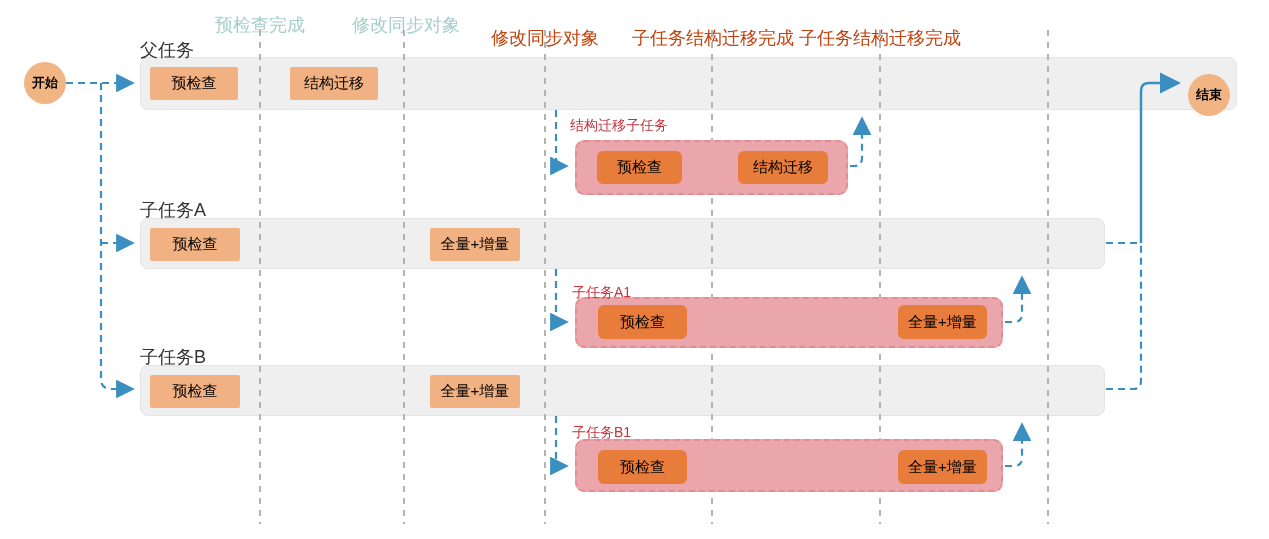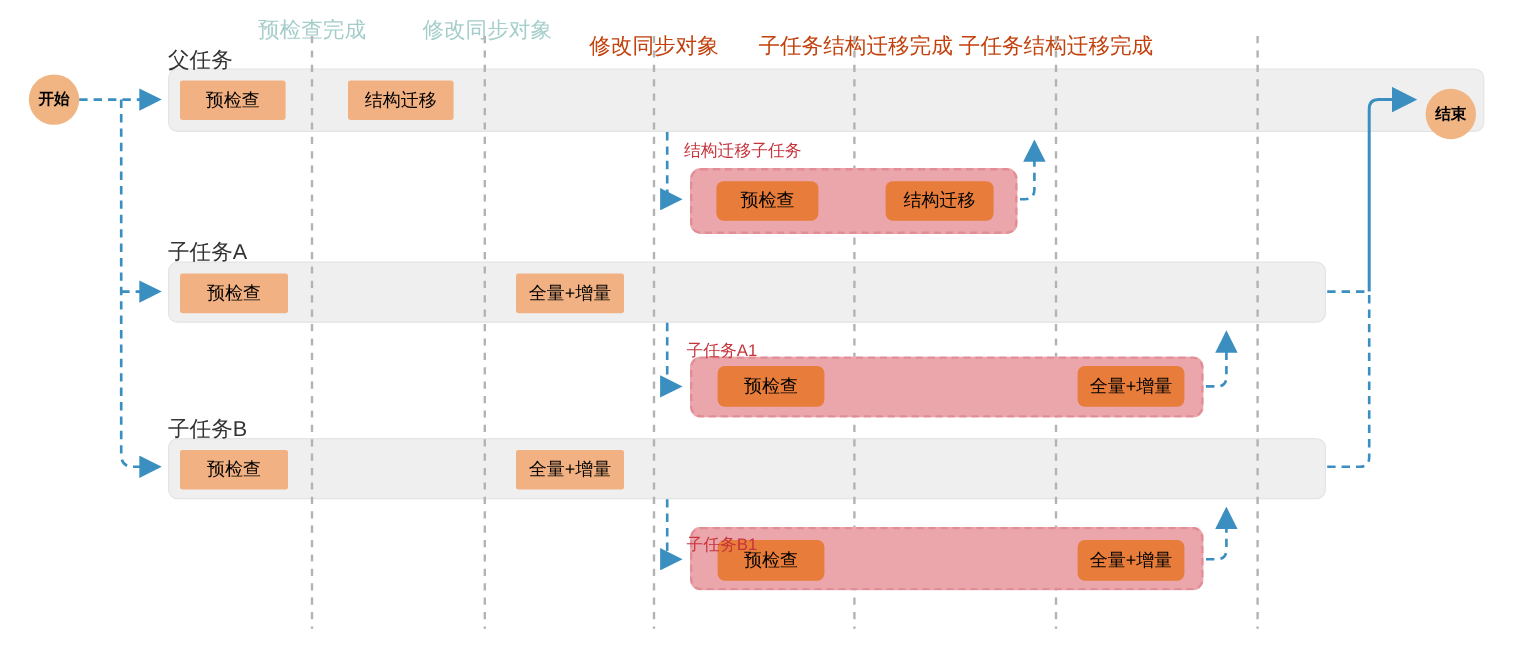--- a/index.html
+++ b/index.html
@@ -130,21 +130,21 @@
   <div class="subtask-label" style="left:570px; top:117px">结构迁移子任务</div>
   <div class="subtask" style="left:575px; top:140px; width:273px; height:55px"></div>
   <div class="block dark" style="left:597px; top:151px; width:85px; height:33px">预检查</div>
   <div class="block dark" style="left:738px; top:151px; width:90px; height:33px">结构迁移</div>
 
   <div class="subtask-label" style="left:572px; top:284px">子任务A1</div>
   <div class="subtask" style="left:575px; top:297px; width:428px; height:51px"></div>
   <div class="block dark" style="left:598px; top:305px; width:89px; height:34px">预检查</div>
   <div class="block dark" style="left:898px; top:305px; width:89px; height:34px">全量+增量</div>
 
-  <div class="subtask-label" style="left:572px; top:445px">子任务B1</div>
+  <div class="subtask-label" style="left:572px; top:424px">子任务B1</div>
   <div class="subtask" style="left:575px; top:439px; width:428px; height:53px"></div>
   <div class="block dark" style="left:598px; top:450px; width:89px; height:34px">预检查</div>
   <div class="block dark" style="left:898px; top:450px; width:89px; height:34px">全量+增量</div>
 
   <div class="node" style="left:24px; top:62px">开始</div>
   <div class="node" style="left:1188px; top:74px">结束</div>
 
   <svg id="arrow-layer" class="layer" width="1269" height="539">
     <defs>
       <marker id="arr" viewBox="0 0 10 10" refX="8.5" refY="5" markerWidth="8.5" markerHeight="8.5" orient="auto-start-reverse">

